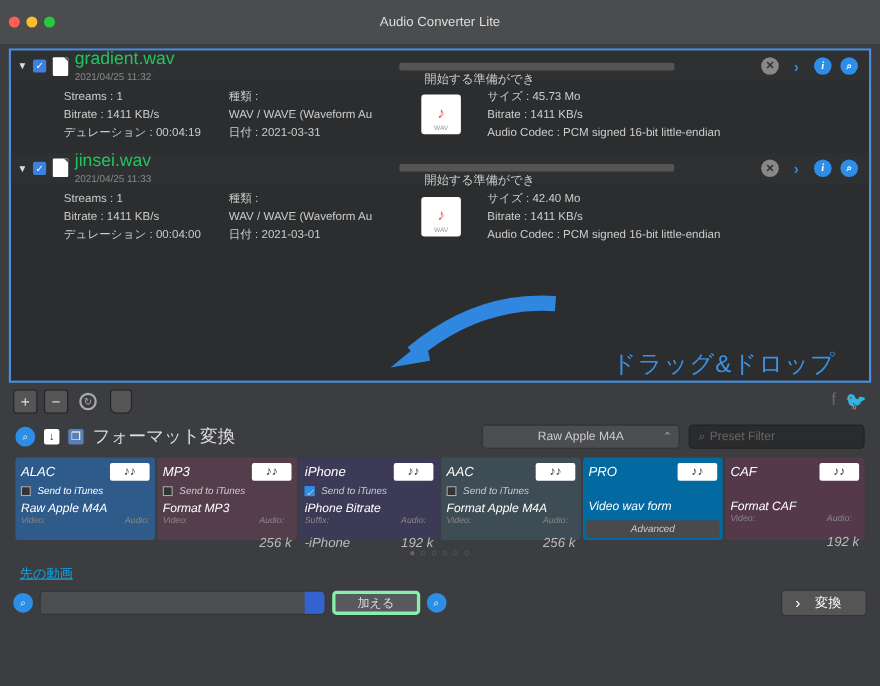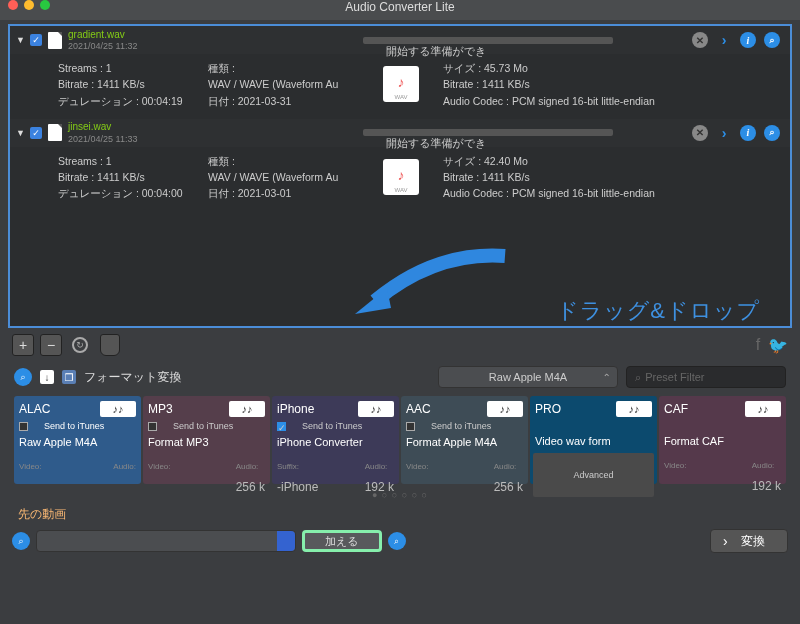--- a/index.html
+++ b/index.html
@@ -1,31 +1,31 @@
 <!DOCTYPE html>
 <html><head>
 <meta charset="utf-8">
 <style>
 *{box-sizing:border-box;margin:0;padding:0;font-family:-apple-system,"Helvetica Neue",Arial,sans-serif;}
 body{background:#3a3c3f;width:800px;height:624px;overflow:hidden;color:#ccc;font-size:11px;}
 .win{width:800px;height:624px;background:#3b3d40;position:relative;}
-.titlebar{height:20px;background:#4a4c4e;display:flex;align-items:flex-start;padding:0 8px;position:relative;}
+.titlebar{height:40px;background:#4a4c4e;display:flex;align-items:center;padding:0 8px;position:relative;}
 .traffic{display:flex;gap:6px;}
 .dot{width:10px;height:10px;border-radius:50%;}
 .red{background:#ff5f57}.yellow{background:#febc2e}.green{background:#28c840}
 .title{position:absolute;left:0;right:0;text-align:center;font-size:12px;color:#ddd;}
 .headerrow{display:flex;background:#262729;border-top:1px solid #111;border-bottom:1px solid #111;height:22px;align-items:center;padding-left:24px;color:#ddd;font-size:11px;}
 .headerrow .c1{width:345px}.headerrow .c2{flex:1}.headerrow .c3{width:65px}
 .filelist{border:2px solid #4b8dd8;margin:4px 8px 0 8px;height:304px;background:#2b2d2f;position:relative;overflow:hidden;}
 .row{height:28px;display:flex;align-items:center;padding:0 6px;background:#2e3032;}
 .expander{width:10px;color:#ddd;font-size:9px;margin-right:4px;}
 .chk{width:12px;height:12px;background:#3b82e0;border-radius:2px;margin-right:6px;display:flex;align-items:center;justify-content:center;color:#fff;font-size:9px;}
 .ficon{width:14px;height:17px;background:#fff;border-radius:1px;margin-right:6px;position:relative;}
 .ficon::before{content:"";position:absolute;top:0;right:0;border-left:4px solid transparent;border-top:4px solid #555;}
-.fname{color:#84cc16;font-size:10px;}
+.fname{color:#22c55e;font-size:16px;}
 .fdate{color:#888;font-size:9px;margin-top:1px;}
 .fblock{width:295px;line-height:1.15;}
 .progcell{flex:1;display:flex;align-items:center;}
 .pbar{width:250px;height:7px;background:#555;border-radius:2px;margin-right:8px;}
 .ptext{color:#ccc;font-size:11px;}
 .rowbtns{display:flex;align-items:center;gap:8px;margin-left:auto;margin-right:4px;}
 .rbtn{width:16px;height:16px;border-radius:50%;display:flex;align-items:center;justify-content:center;font-size:10px;font-weight:bold;cursor:pointer;}
 .cancel{background:#888;color:#333}
 .chev{color:#2c8ee6;font-size:14px;background:none;}
 .info{background:#2c8ee6;color:#fff;font-family:serif;font-style:italic;}
@@ -38,46 +38,46 @@
 .thumb{width:36px;height:36px;background:#fff;border-radius:3px;position:relative;display:flex;flex-direction:column;align-items:center;justify-content:flex-end;font-size:6px;color:#999;}
 .thumb::before{content:"♪";position:absolute;top:6px;font-size:14px;color:#e55;}
 .dragdrop{position:absolute;right:30px;bottom:0;color:#3e90e0;font-size:22px;letter-spacing:1px;white-space:nowrap;}
 .arrowcurve{position:absolute;left:345px;bottom:10px;width:160px;height:70px;pointer-events:none;}
 .toolbar{display:flex;align-items:center;padding:6px 12px;gap:6px;}
 .sq{width:22px;height:22px;background:#555;border:1px solid #222;display:flex;align-items:center;justify-content:center;color:#ddd;font-size:14px;cursor:pointer;border-radius:3px;}
 .refresh{border-radius:50%;background:none;border:2px solid #aaa;width:16px;height:16px;font-size:9px;color:#aaa;margin-left:4px;}
 .trash{background:#555;border-radius:3px 3px 6px 6px;width:20px;height:22px;margin-left:6px;}
 .social{margin-left:auto;display:flex;gap:8px;color:#666;font-size:16px;}
 .midrow{display:flex;align-items:center;padding:4px 14px 8px 14px;gap:8px;}
-.midlbl{color:#ddd;font-size:12px;}
+.midlbl{color:#ddd;font-size:16px;}
 .dlicon{width:14px;height:14px;background:#fff;border-radius:2px;color:#333;display:flex;align-items:center;justify-content:center;font-size:10px;}
 .sel{width:180px;height:22px;background:#4b4d50;border:1px solid #333;border-radius:4px;color:#ccc;display:flex;align-items:center;justify-content:center;font-size:11px;position:relative;margin-left:auto;}
 .sel::after{content:"⌃";position:absolute;right:6px;font-size:10px;color:#aaa;}
 .search{width:160px;height:22px;background:#2a2b2d;border:1px solid #222;border-radius:4px;color:#666;padding:0 8px;display:flex;align-items:center;font-size:11px;}
 .cards{display:flex;padding:0 14px;gap:2px;}
-.card{flex:1;height:88px;border-radius:3px;padding:4px 5px;position:relative;font-size:10px;color:#ccc;background:#4e4152;}
+.card{flex:1;height:75px;border-radius:3px;padding:4px 5px;position:relative;font-size:10px;color:#ccc;background:#4e4152;font-style:italic;}
 .card.alac{background:#2f5b8b;color:#fff;}
 .card.mp3{background:#553e4b}
 .card.iph{background:#3d3a58}
 .card.aac{background:#3e4c56}
-.card.pro{background:#0c4a6e}
+.card.pro{background:#0369a1}
 .card.caf{background:#55394b}
 .cardtop{display:flex;align-items:center;height:18px;}
 .fmt{font-size:12px;color:#fff;font-weight:500;}
 .notes{margin-left:auto;width:36px;height:16px;background:#fff;border-radius:2px;display:flex;align-items:center;justify-content:center;color:#333;font-size:11px;}
-.sti{font-size:9px;margin-top:3px;display:flex;align-items:center;gap:16px;}
+.sti{font-size:9px;margin-top:3px;display:flex;align-items:center;gap:6px;}
 .sti .box{width:9px;height:9px;border:1px solid #aaa;background:#333;}
 .sti.on .box{background:#2c8ee6;border-color:#2c8ee6;}
 .ctitle{font-size:11px;color:#fff;margin-top:5px;}
-.cparams{display:flex;justify-content:space-between;margin-top:14px;font-size:8px;color:#888;}
+.cparams{display:flex;justify-content:space-between;margin-top:0;font-size:8px;color:#888;}
 .cparams span{display:block;}
 .cparams .v{color:#bbb;font-size:12px;}
-.adv{background:#4a4a4a;text-align:center;font-size:9px;padding:17px 0;margin:6px -2px 0;border-radius:2px;}
+.adv{background:#4a4a4a;text-align:center;font-size:9px;padding:3px 0;margin:6px -2px 0;border-radius:2px;}
 .pager{text-align:center;color:#666;font-size:9px;padding:6px 0;letter-spacing:1px;}
-.botlbl{padding:0 18px;font-size:12px;color:#fdba74;}
+.botlbl{padding:0 18px;font-size:12px;color:#0ea5e9;text-decoration:underline;}
 .botrow{display:flex;align-items:center;padding:6px 12px;gap:6px;}
 .dropdown{width:260px;height:22px;background:#4b4d50;border:1px solid #333;border-radius:4px;position:relative;}
 .dropdown::after{content:"";position:absolute;right:0;top:0;width:18px;height:100%;background:#3463d0;border-radius:0 4px 4px 0;}
 .ddarrow{position:absolute;right:4px;top:3px;color:#fff;font-size:8px;line-height:8px;}
 .addbtn{height:22px;padding:0 20px;background:#58595c;border:3px solid #86efac;border-radius:4px;color:#ddd;display:flex;align-items:center;font-size:11px;}
 .magbtn{width:18px;height:18px;border-radius:50%;background:#2c8ee6;color:#fff;display:flex;align-items:center;justify-content:center;font-size:9px;}
 .convert{margin-left:auto;height:24px;padding:0 22px 0 30px;background:#555;border:1px solid #333;border-radius:4px;color:#fff;display:flex;align-items:center;font-size:12px;position:relative;}
 .convert::before{content:"›";position:absolute;left:12px;font-size:14px;}
 </style>
 </head>
@@ -243,21 +243,21 @@
   </div>
   <div class="card iph">
    <div class="cardtop">
           <span class="fmt">iPhone</span>
           <span class="notes">♪♪</span>
         </div>
    <div class="sti on">
           <span class="box">✓</span>
           <span>Send to iTunes</span>
         </div>
-   <div class="ctitle">iPhone Converter</div>
+   <div class="ctitle">iPhone Bitrate</div>
    <div class="cparams">
           <span><span>Suffix:</span><br><span class="v">-iPhone</span></span>
           <span><span>Audio:</span><br><span class="v">192   k</span></span>
         </div>
   </div>
   <div class="card aac">
    <div class="cardtop">
           <span class="fmt">AAC</span>
           <span class="notes">♪♪</span>
         </div>

